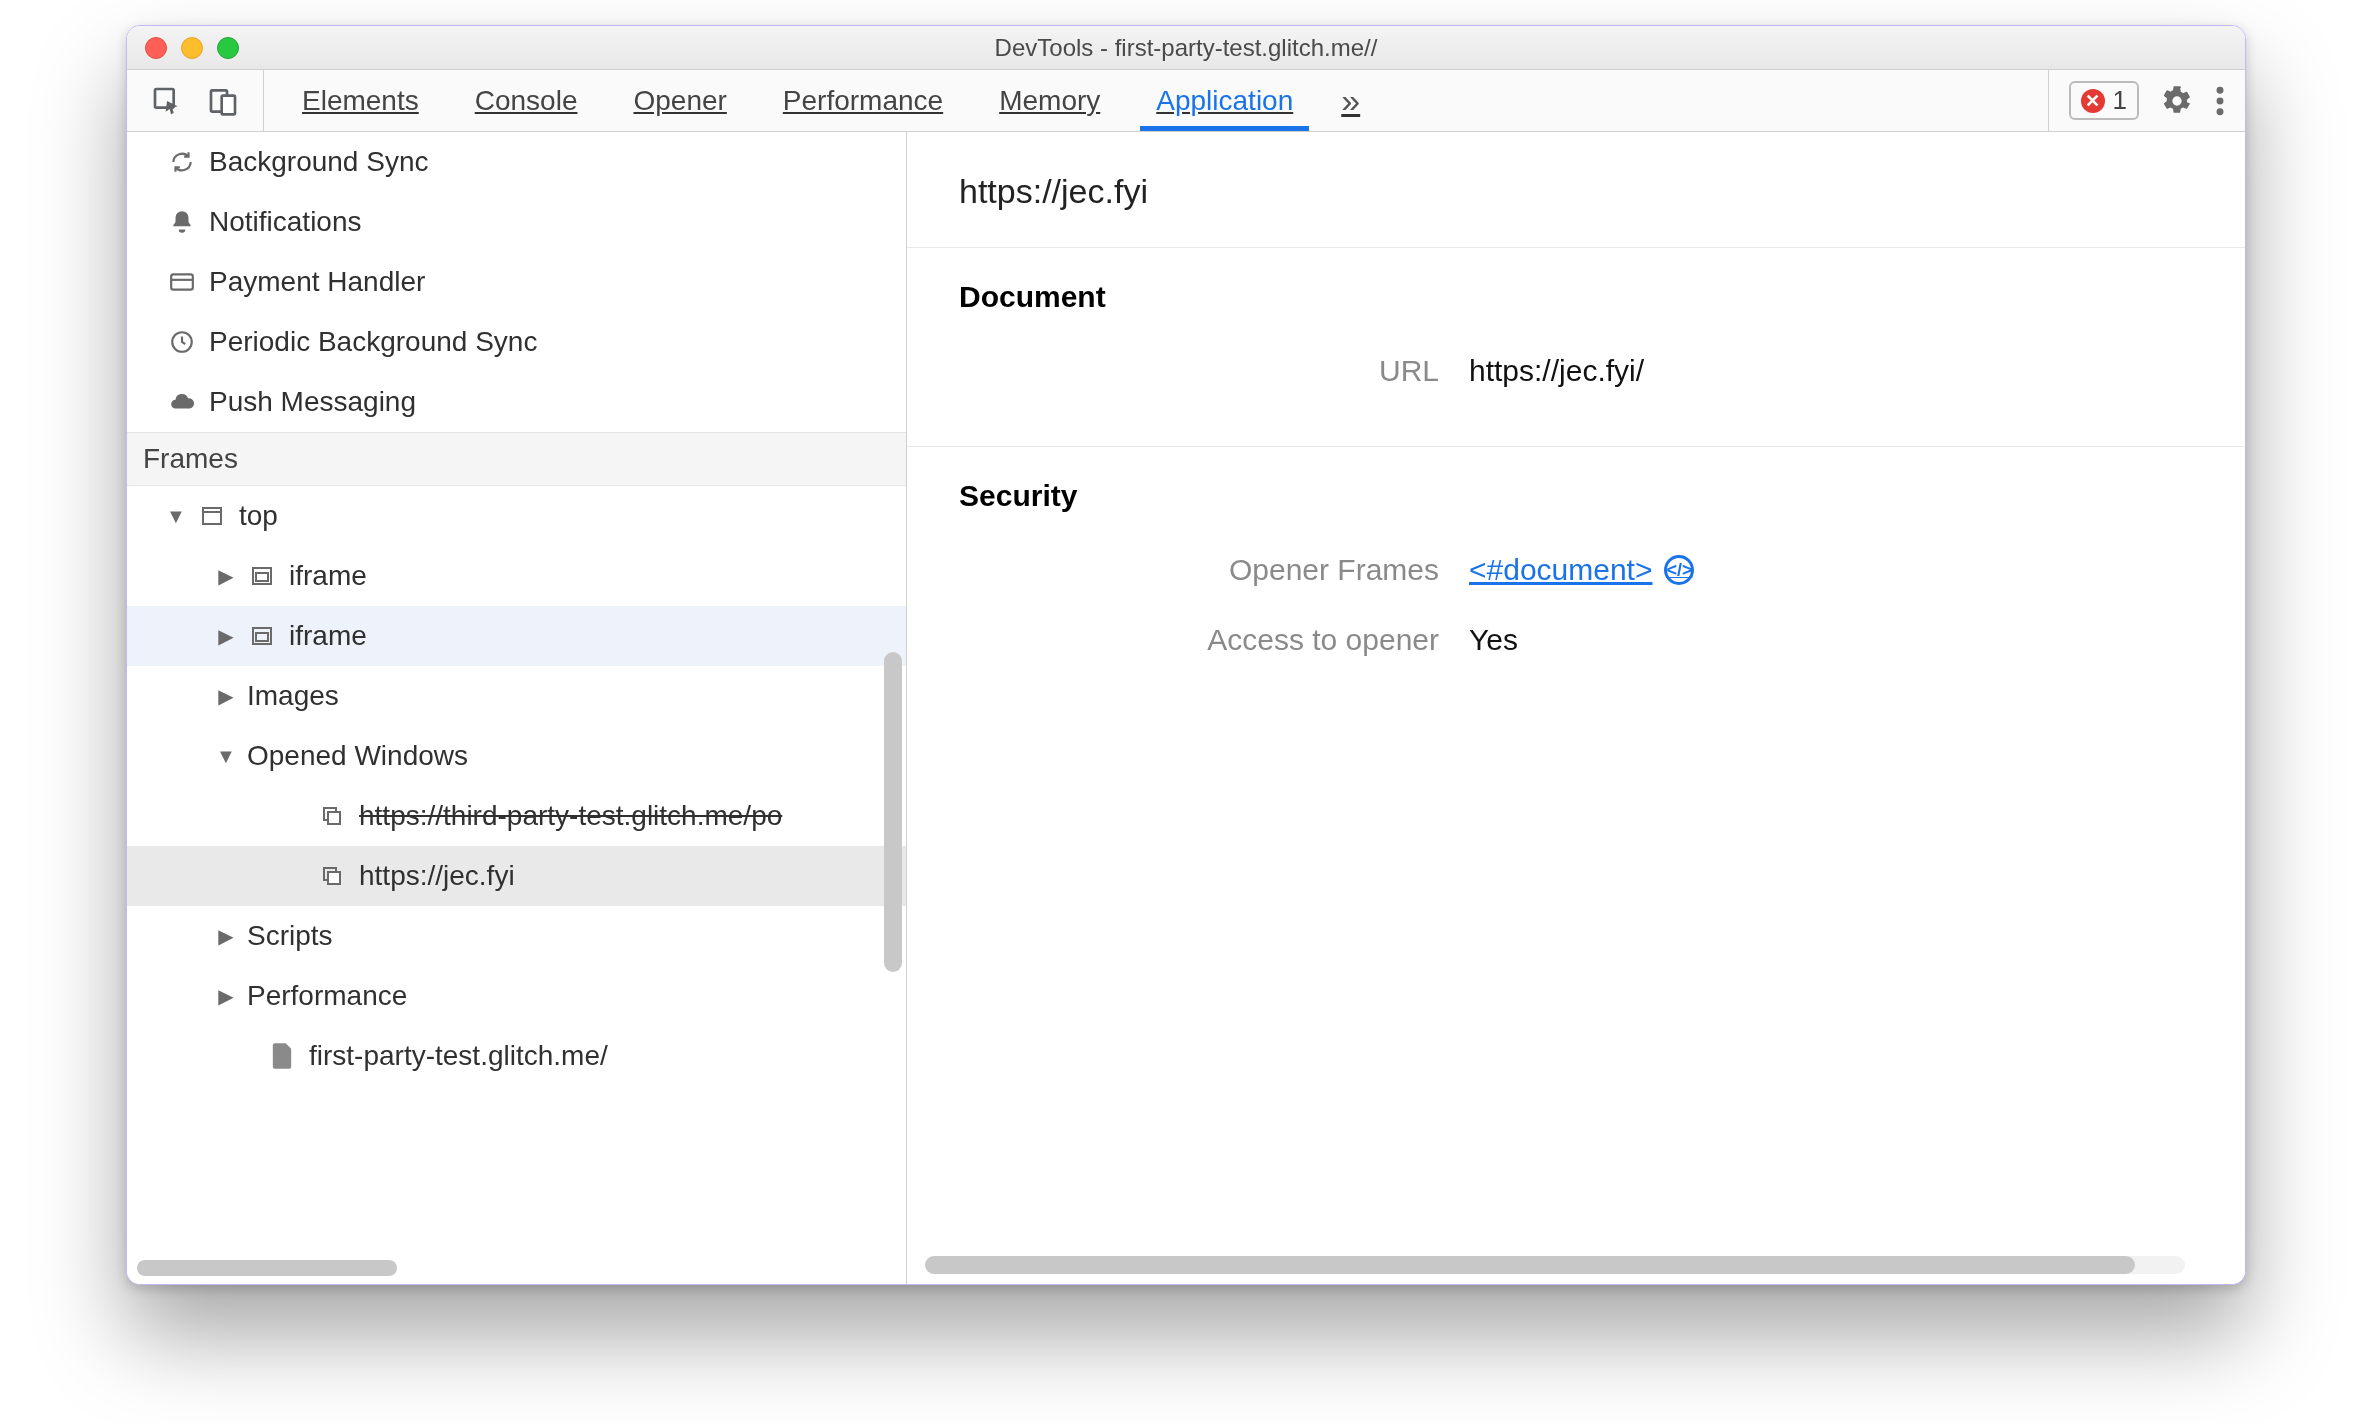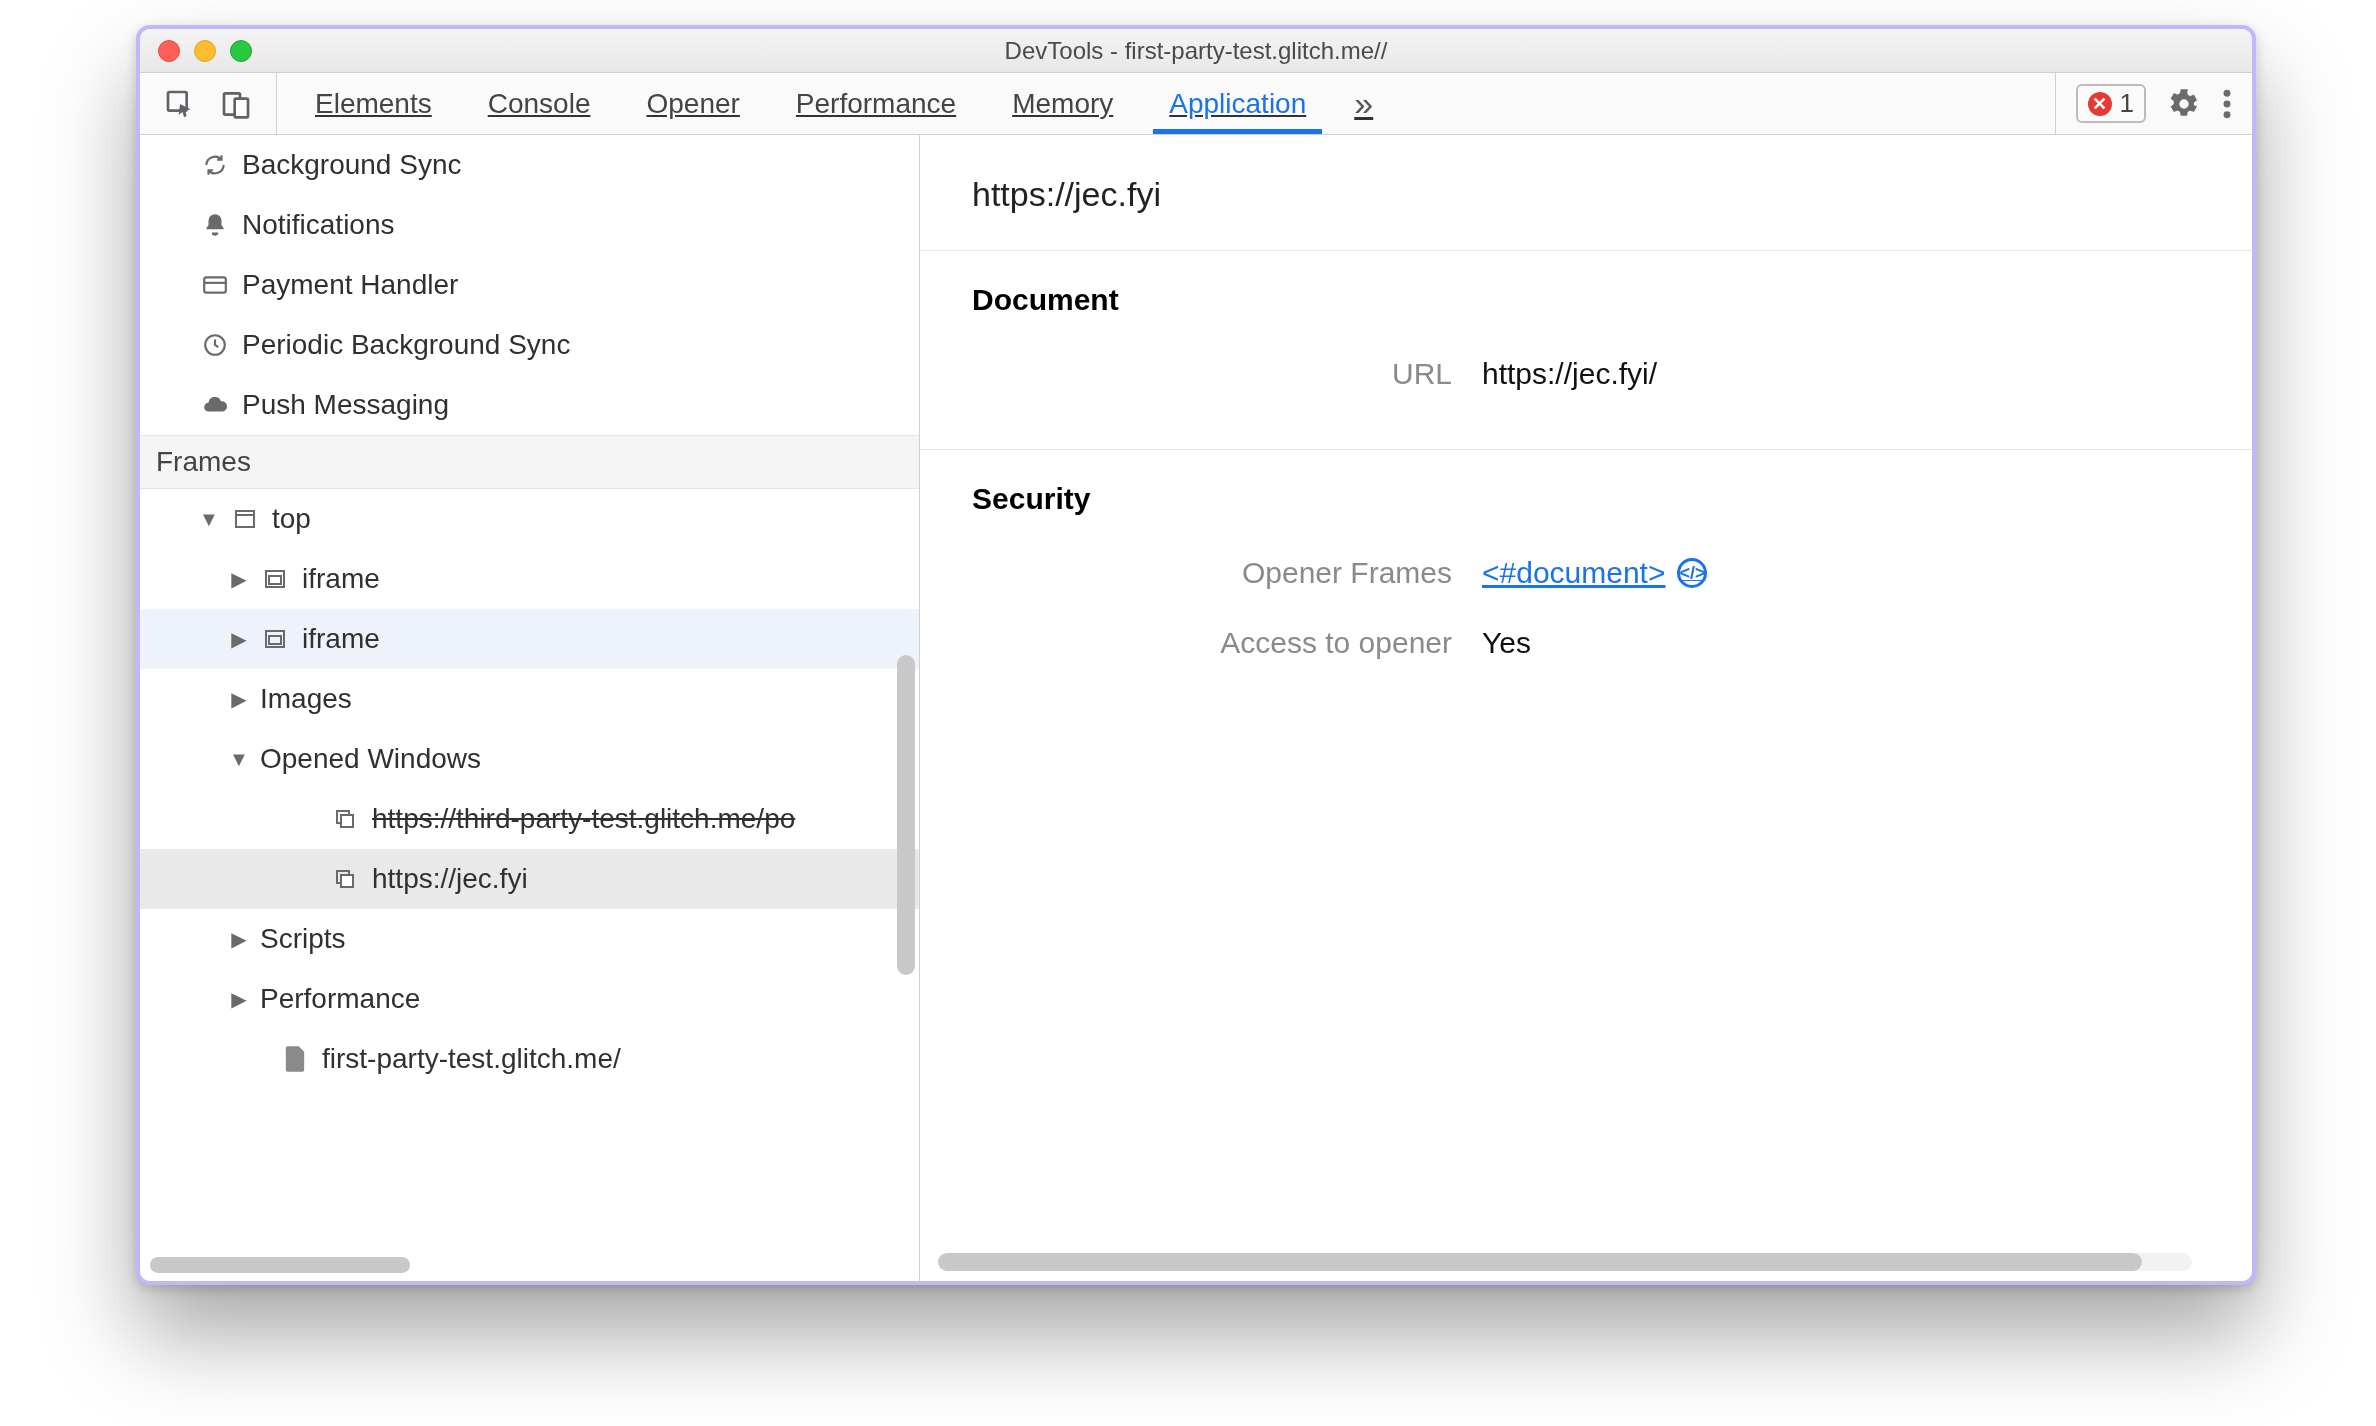--- a/index.html
+++ b/index.html
@@ -1,20 +1,20 @@
 <!DOCTYPE html>
 <html><head>
 <meta charset="utf-8">
 <style>
   * { box-sizing: border-box; margin: 0; padding: 0; }
   html, body { width: 100%; height: 100%; background: transparent; font-family: -apple-system, BlinkMacSystemFont, "Helvetica Neue", Arial, sans-serif; }
   .stage { width: 2376px; height: 1426px; position: relative; }
   .window {
-    position: absolute; left: 136px; top: 25px; width: 2120px; height: 1260px;
-    background: #fff; border-radius: 14px; border: 4px solid #c4b5fd;
+    position: absolute; left: 126px; top: 25px; width: 2120px; height: 1260px;
+    background: #fff; border-radius: 14px; border: 1px solid #c4b5fd;
     box-shadow: 0 50px 90px rgba(0,0,0,0.35), 0 4px 12px rgba(0,0,0,0.18);
     display: flex; flex-direction: column; overflow: hidden;
   }
   
   .titlebar {
     height: 44px; background: linear-gradient(#f5f4f4,#e9e8e8);
     border-bottom: 1px solid #cfcfcf; display: flex; align-items: center;
     position: relative; font-size: 24px; color: #4a4a4a;
   }
   .traffic { display: flex; gap: 14px; margin-left: 18px; }
@@ -43,21 +43,21 @@
   .sidebar { width:780px; border-right:1px solid #d0d0d0; background:#fff; position:relative; overflow:hidden; font-size:28px; color:#303030; }
   .side-scroll { position:absolute; right:4px; top:520px; width:18px; height:320px; background:#c8c8c8; border-radius:9px; }
   .side-hscroll { position:absolute; left:10px; bottom:8px; height:16px; width:260px; background:#c8c8c8; border-radius:8px; }
   .tree { padding-top: 0; }
   .row { display:flex; align-items:center; height:60px; padding-left: 16px; gap: 12px; white-space:nowrap; overflow:hidden; }
   .row .arrow { width:18px; display:inline-flex; justify-content:center; color:#6a6a6a; font-size:20px; }
   .row .icon { width:30px; display:inline-flex; justify-content:center; color:#6a6a6a; }
   .row.sel { background:#e9e9e9; }
   .row.hov { background:#eef3fb; }
   .catrow { height:54px; padding-left:16px; display:flex; align-items:center; color:#444; background:#f5f5f5; border-top:1px solid #e5e5e5; border-bottom:1px solid #e5e5e5; font-size:28px; }
-  .indent1 { padding-left:40px;margin-left:20px; }
+  .indent1 { padding-left:40px; }
   .indent2 { padding-left:90px; }
   .indent3 { padding-left:140px; }
   .indent4 { padding-left:190px; }
   .strike { text-decoration: line-through; }
   
   .main { flex:1; background:#fff; display:flex; flex-direction:column; position:relative; font-size:30px; color:#222; }
   .main-head { padding: 40px 52px 36px; font-size:34px; color:#222; }
   .section { border-top:1px solid #e8e8e8; padding: 32px 0 40px; }
   .section h3 { font-size:30px; font-weight:700; padding: 0 52px 22px; color:#000; }
   .kv { display:flex; align-items:center; padding: 18px 52px; font-size:30px; }

